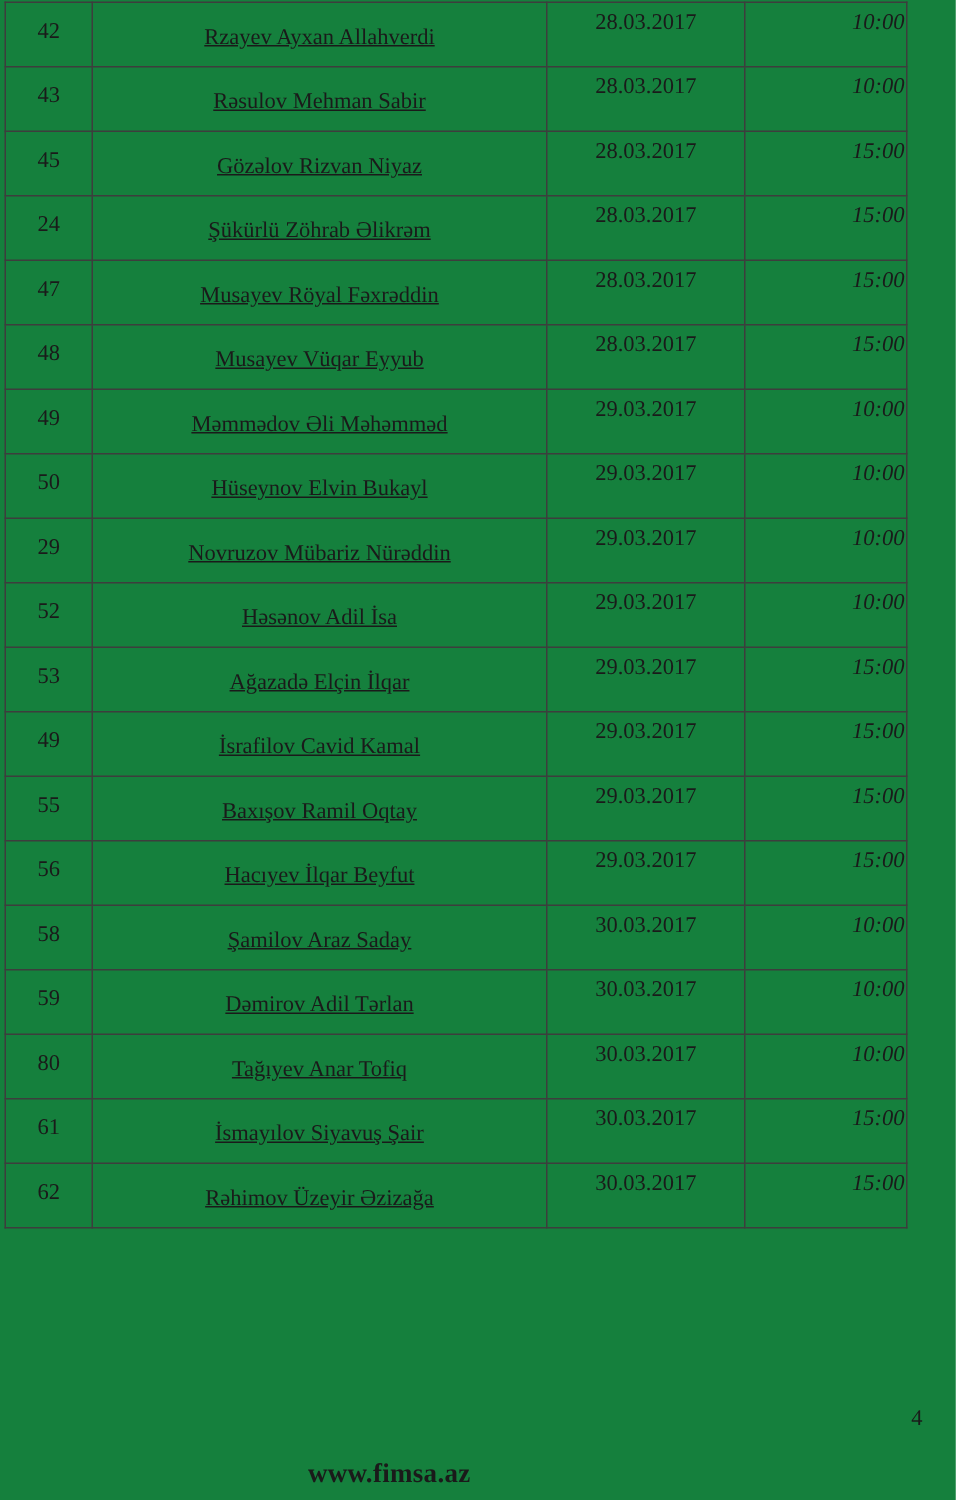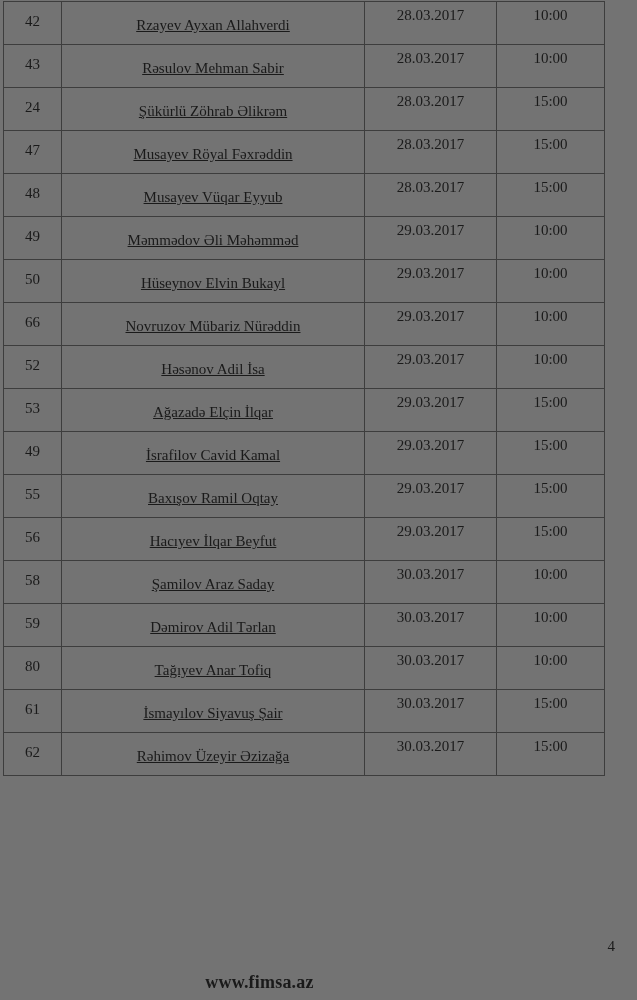--- a/index.html
+++ b/index.html
@@ -11,21 +11,21 @@
     height: 1000px;
     position: relative;
     background: #ffffff;
     font-family: "Liberation Serif", serif;
     color: #1a1a1a;
     overflow: hidden;
   }
   .doc-page {
     position: absolute;
     inset: 0;
-    background: #737373;
+    background: #15803d;
   }
   table.schedule {
     position: absolute;
     left: 3px;
     top: 1px;
     width: 589px;
     border-collapse: collapse;
     table-layout: fixed;
   }
   table.schedule td {
@@ -53,23 +53,24 @@
   }
   td.col-date {
     width: 129px;
     text-align: center;
     vertical-align: top;
     padding-top: 5px;
     margin-left: 44px;
   }
   td.col-time {
     width: 105px;
-    text-align: center;
+    text-align: right;
     vertical-align: top;
     padding-top: 5px;
+    font-style: italic;
   }
   .page-number {
     position: absolute;
     top: 938px;
     right: 22px;
     font-size: 15px;
   }
   .footer-site {
     position: absolute;
     top: 972px;
@@ -94,20 +95,26 @@
           <td class="col-date">28.03.2017</td>
           <td class="col-time">10:00</td>
         </tr>
         <tr>
           <td class="col-no">43</td>
           <td class="col-name">Rəsulov Mehman Sabir</td>
           <td class="col-date">28.03.2017</td>
           <td class="col-time">10:00</td>
         </tr>
         <tr>
+          <td class="col-no">45</td>
+          <td class="col-name">Gözəlov Rizvan Niyaz</td>
+          <td class="col-date">28.03.2017</td>
+          <td class="col-time">15:00</td>
+        </tr>
+        <tr>
           <td class="col-no">24</td>
           <td class="col-name">Şükürlü Zöhrab Əlikrəm</td>
           <td class="col-date">28.03.2017</td>
           <td class="col-time">15:00</td>
         </tr>
         <tr>
           <td class="col-no">47</td>
           <td class="col-name">Musayev Röyal Fəxrəddin</td>
           <td class="col-date">28.03.2017</td>
           <td class="col-time">15:00</td>
@@ -124,21 +131,21 @@
           <td class="col-date">29.03.2017</td>
           <td class="col-time">10:00</td>
         </tr>
         <tr>
           <td class="col-no">50</td>
           <td class="col-name">Hüseynov Elvin Bukayl</td>
           <td class="col-date">29.03.2017</td>
           <td class="col-time">10:00</td>
         </tr>
         <tr>
-          <td class="col-no">66</td>
+          <td class="col-no">29</td>
           <td class="col-name">Novruzov Mübariz Nürəddin</td>
           <td class="col-date">29.03.2017</td>
           <td class="col-time">10:00</td>
         </tr>
         <tr>
           <td class="col-no">52</td>
           <td class="col-name">Həsənov Adil İsa</td>
           <td class="col-date">29.03.2017</td>
           <td class="col-time">10:00</td>
         </tr>

